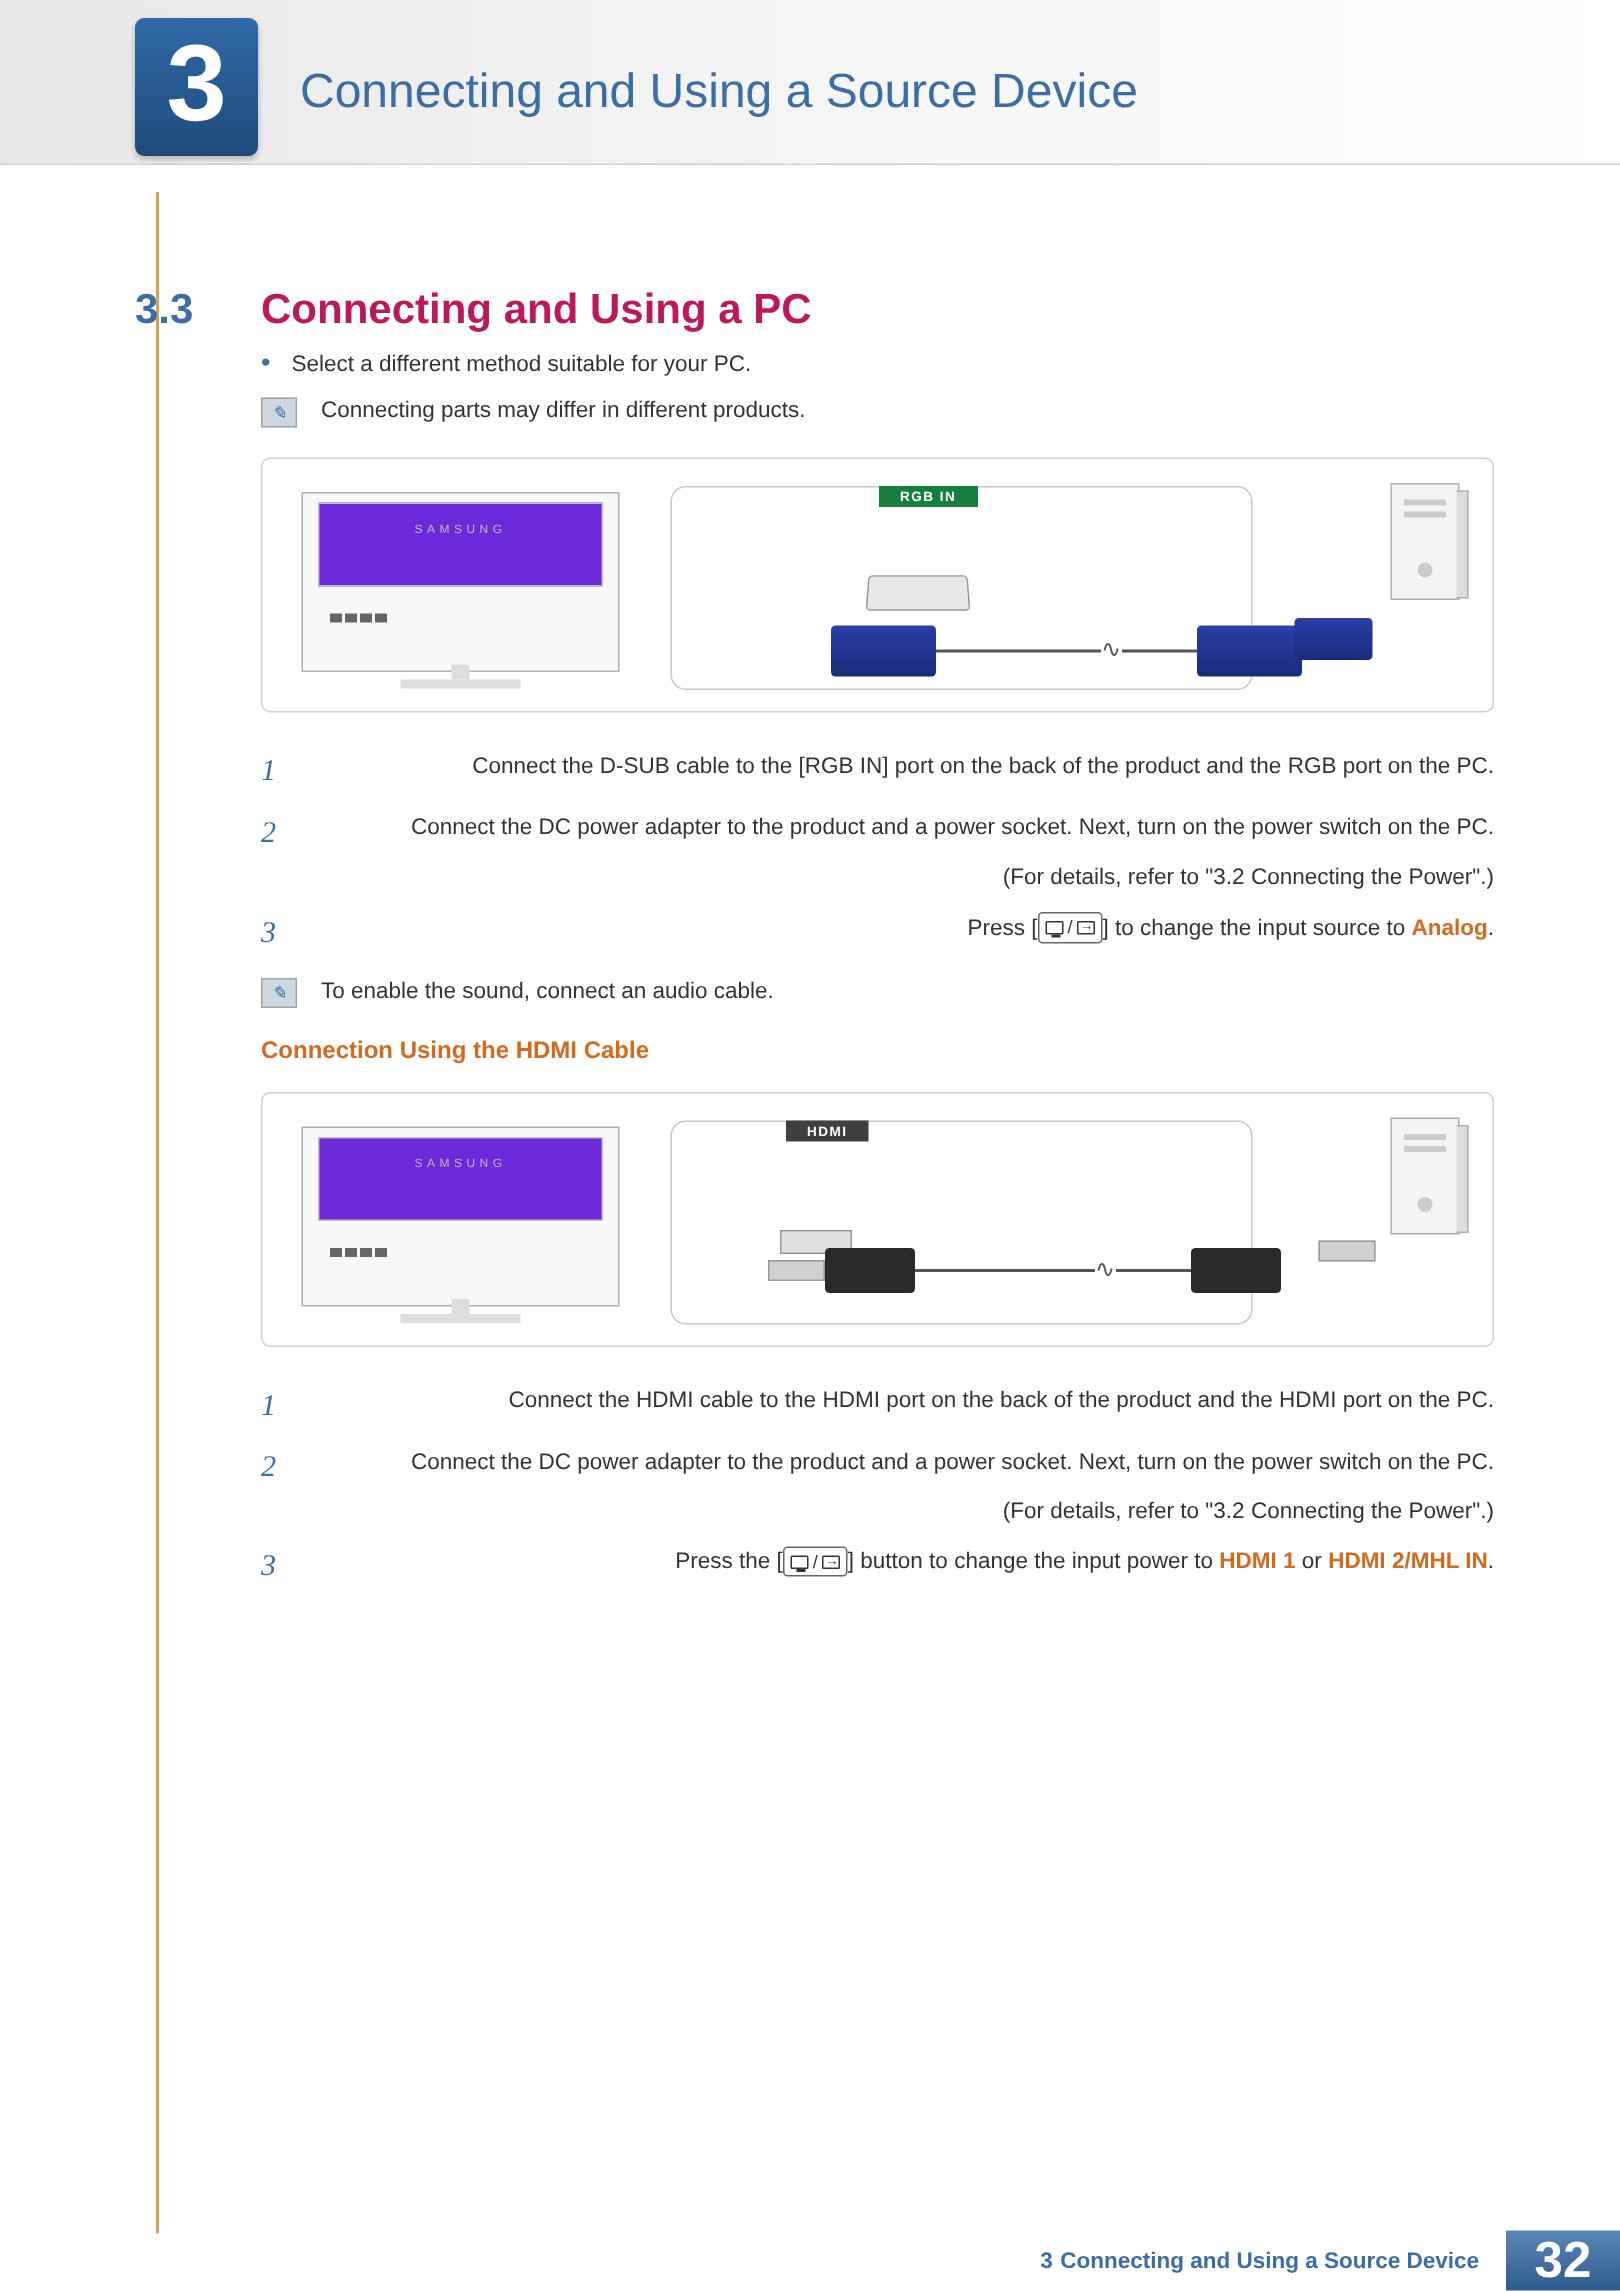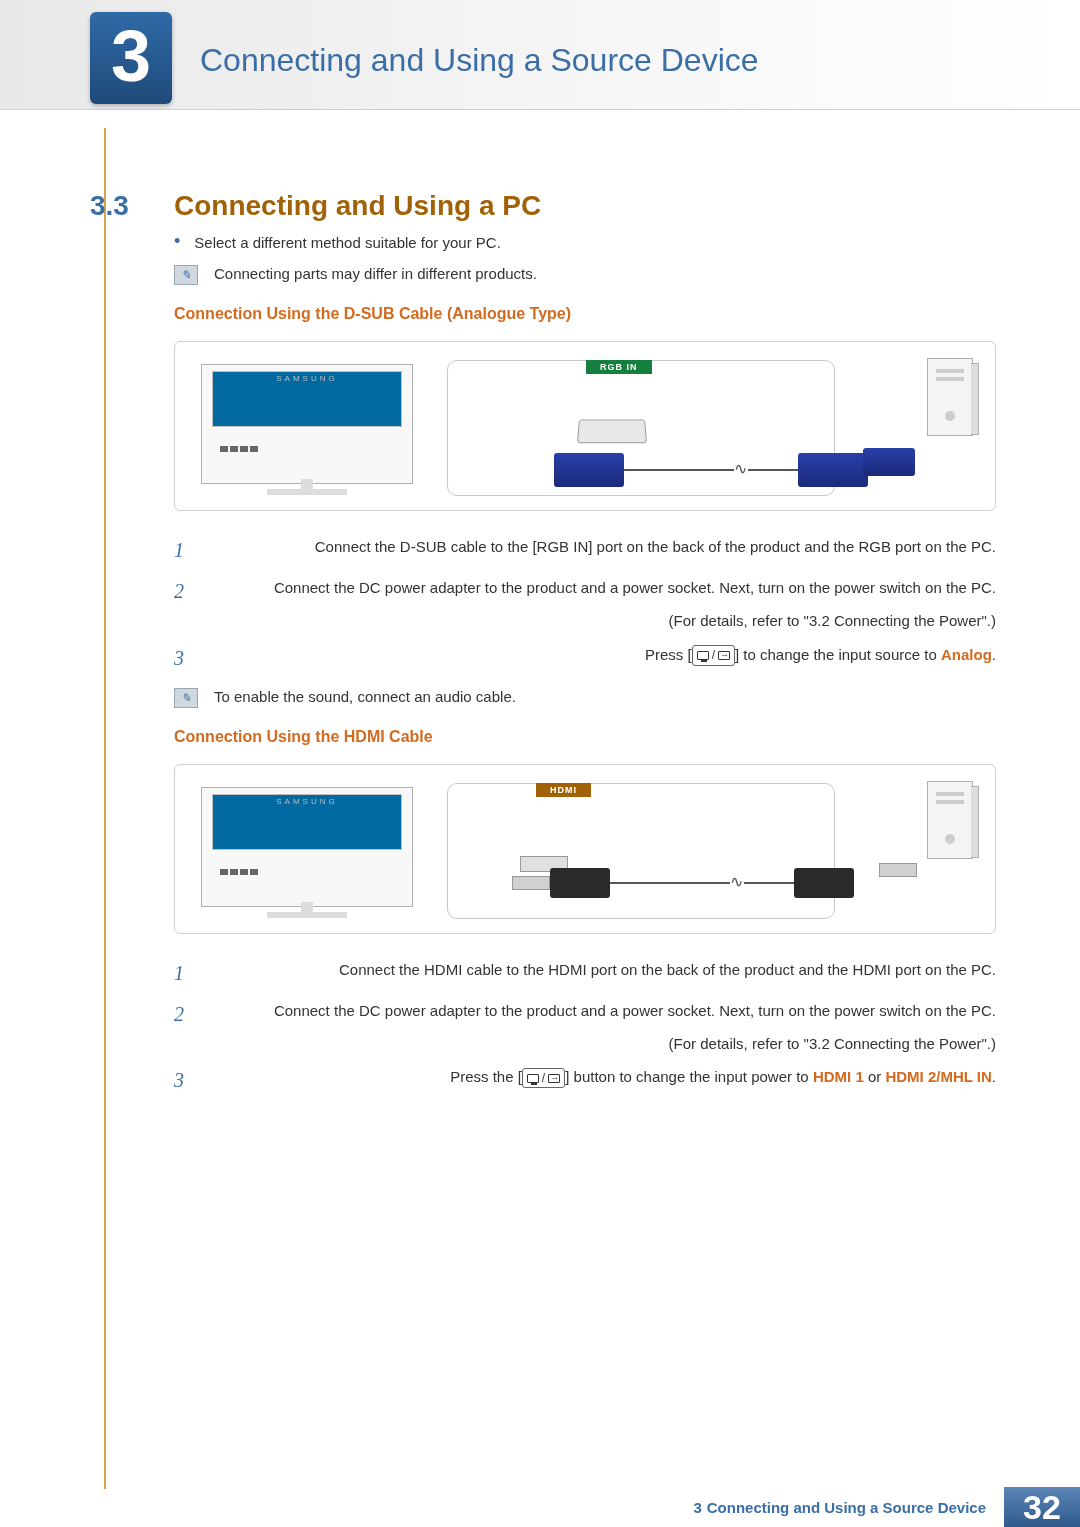--- a/index.html
+++ b/index.html
@@ -49,56 +49,56 @@
     background: #d9a24a;
   }
   .content {
     position: absolute;
     left: 90px;
     right: 84px;
     top: 190px;
   }
   .sec-row { display: flex; align-items: baseline; margin-bottom: 12px; }
   .sec-num { color: #3a6ea5; font-size: 28px; font-weight: 600; width: 84px; }
-  .sec-title { color: #a16207; font-size: 28px; font-weight: 600; }
+  .sec-title { color: #be185d; font-size: 28px; font-weight: 600; }
   .indent { margin-left: 84px; }
   .sub-row { color: #3a6ea5; font-size: 18px; font-weight: 600; margin-bottom: 18px; }
   .sub-num { margin-right: 10px; }
   .bullet-row { display:flex; align-items:flex-start; font-size:15px; margin-bottom:14px; }
   .bullet-dot { color:#3a6ea5; font-size:18px; line-height:15px; margin-right:14px; }
   .note-row { display:flex; align-items:flex-start; font-size:15px; margin-bottom:20px; }
   .note-icon {
     width:24px; height:20px; background:#cfd8df; border:1px solid #9aa7b0;
     margin-right:16px; display:flex; align-items:center; justify-content:center;
     font-size:12px; color:#3a6ea5; font-style:italic; flex-shrink:0;
   }
   .connection-hdr { color:#d46a1e; font-size:16px; font-weight:600; margin:10px 0 18px; }
   .diagram {
     border:1px solid #cfcfcf; border-radius:6px; height:170px;
     position:relative; margin-bottom:24px; background:#fff;
   }
   .tv {
     position:absolute; left:26px; top:22px; width:212px; height:120px;
     border:1px solid #b0b0b0; background:#f8f8f8;
   }
-  .tv-screen { margin:6px auto 0; width:190px; height:56px; border:1px solid #c0c0c0; background:#0369a1; text-align:center; font-size:8px; letter-spacing:3px; color:#bbb; padding-top:2px;}
+  .tv-screen { margin:6px auto 0; width:190px; height:56px; border:1px solid #c0c0c0; background:#6d28d9; text-align:center; font-size:8px; letter-spacing:3px; color:#bbb; padding-top:12px;}
   .tv-ports { margin:18px 0 0 18px; font-size:7px; color:#888; }
   .tv-ports span { display:inline-block; width:8px; height:6px; background:#666; margin-right:2px; vertical-align:middle;}
   .tv-stand { position:absolute; left:50%; transform:translateX(-50%); bottom:-12px; width:80px; height:6px; background:#ddd; }
   .tv-stand::before{content:"";position:absolute;left:50%;top:-10px;transform:translateX(-50%);width:12px;height:10px;background:#ddd;}
   .port-panel {
     position:absolute; left:272px; top:18px; width:388px; height:136px;
     border:1px solid #c8c8c8; border-radius:10px;
   }
   .port-label {
     position:absolute; left:138px; top:-1px; padding:2px 14px;
     color:#fff; font-size:9px; font-weight:600; letter-spacing:1px;
   }
   .port-label.rgb { background:#15803d; }
-  .port-label.hdmi { background:#a16207; left:88px;}
+  .port-label.hdmi { background:#404040; left:76px;}
   .vga-port {
     position:absolute; left:130px; top:58px; width:68px; height:24px;
     background:#e8e8e8; border:1px solid #999; border-radius:3px;
     transform: perspective(60px) rotateX(8deg);
   }
   .hdmi-port-shape {
     position:absolute; left:72px; top:72px; width:48px; height:16px;
     background:#e0e0e0; border:1px solid #999;
   }
   .connector-blue {
@@ -173,21 +173,20 @@
     <div class="bullet-row">
       <span class="bullet-dot">•</span>
       <span>Select a different method suitable for your PC.</span>
     </div>
 
     <div class="note-row">
       <span class="note-icon">✎</span>
       <span>Connecting parts may differ in different products.</span>
     </div>
 
-    <div class="connection-hdr">Connection Using the D-SUB Cable (Analogue Type)</div>
 
     <div class="diagram">
       <div class="tv">
         <div class="tv-screen">SAMSUNG</div>
         <div class="tv-ports"><span></span><span></span><span></span><span></span></div>
         <div class="tv-stand"></div>
       </div>
       <div class="port-panel">
         <div class="port-label rgb">RGB IN</div>
         <div class="vga-port"></div>

